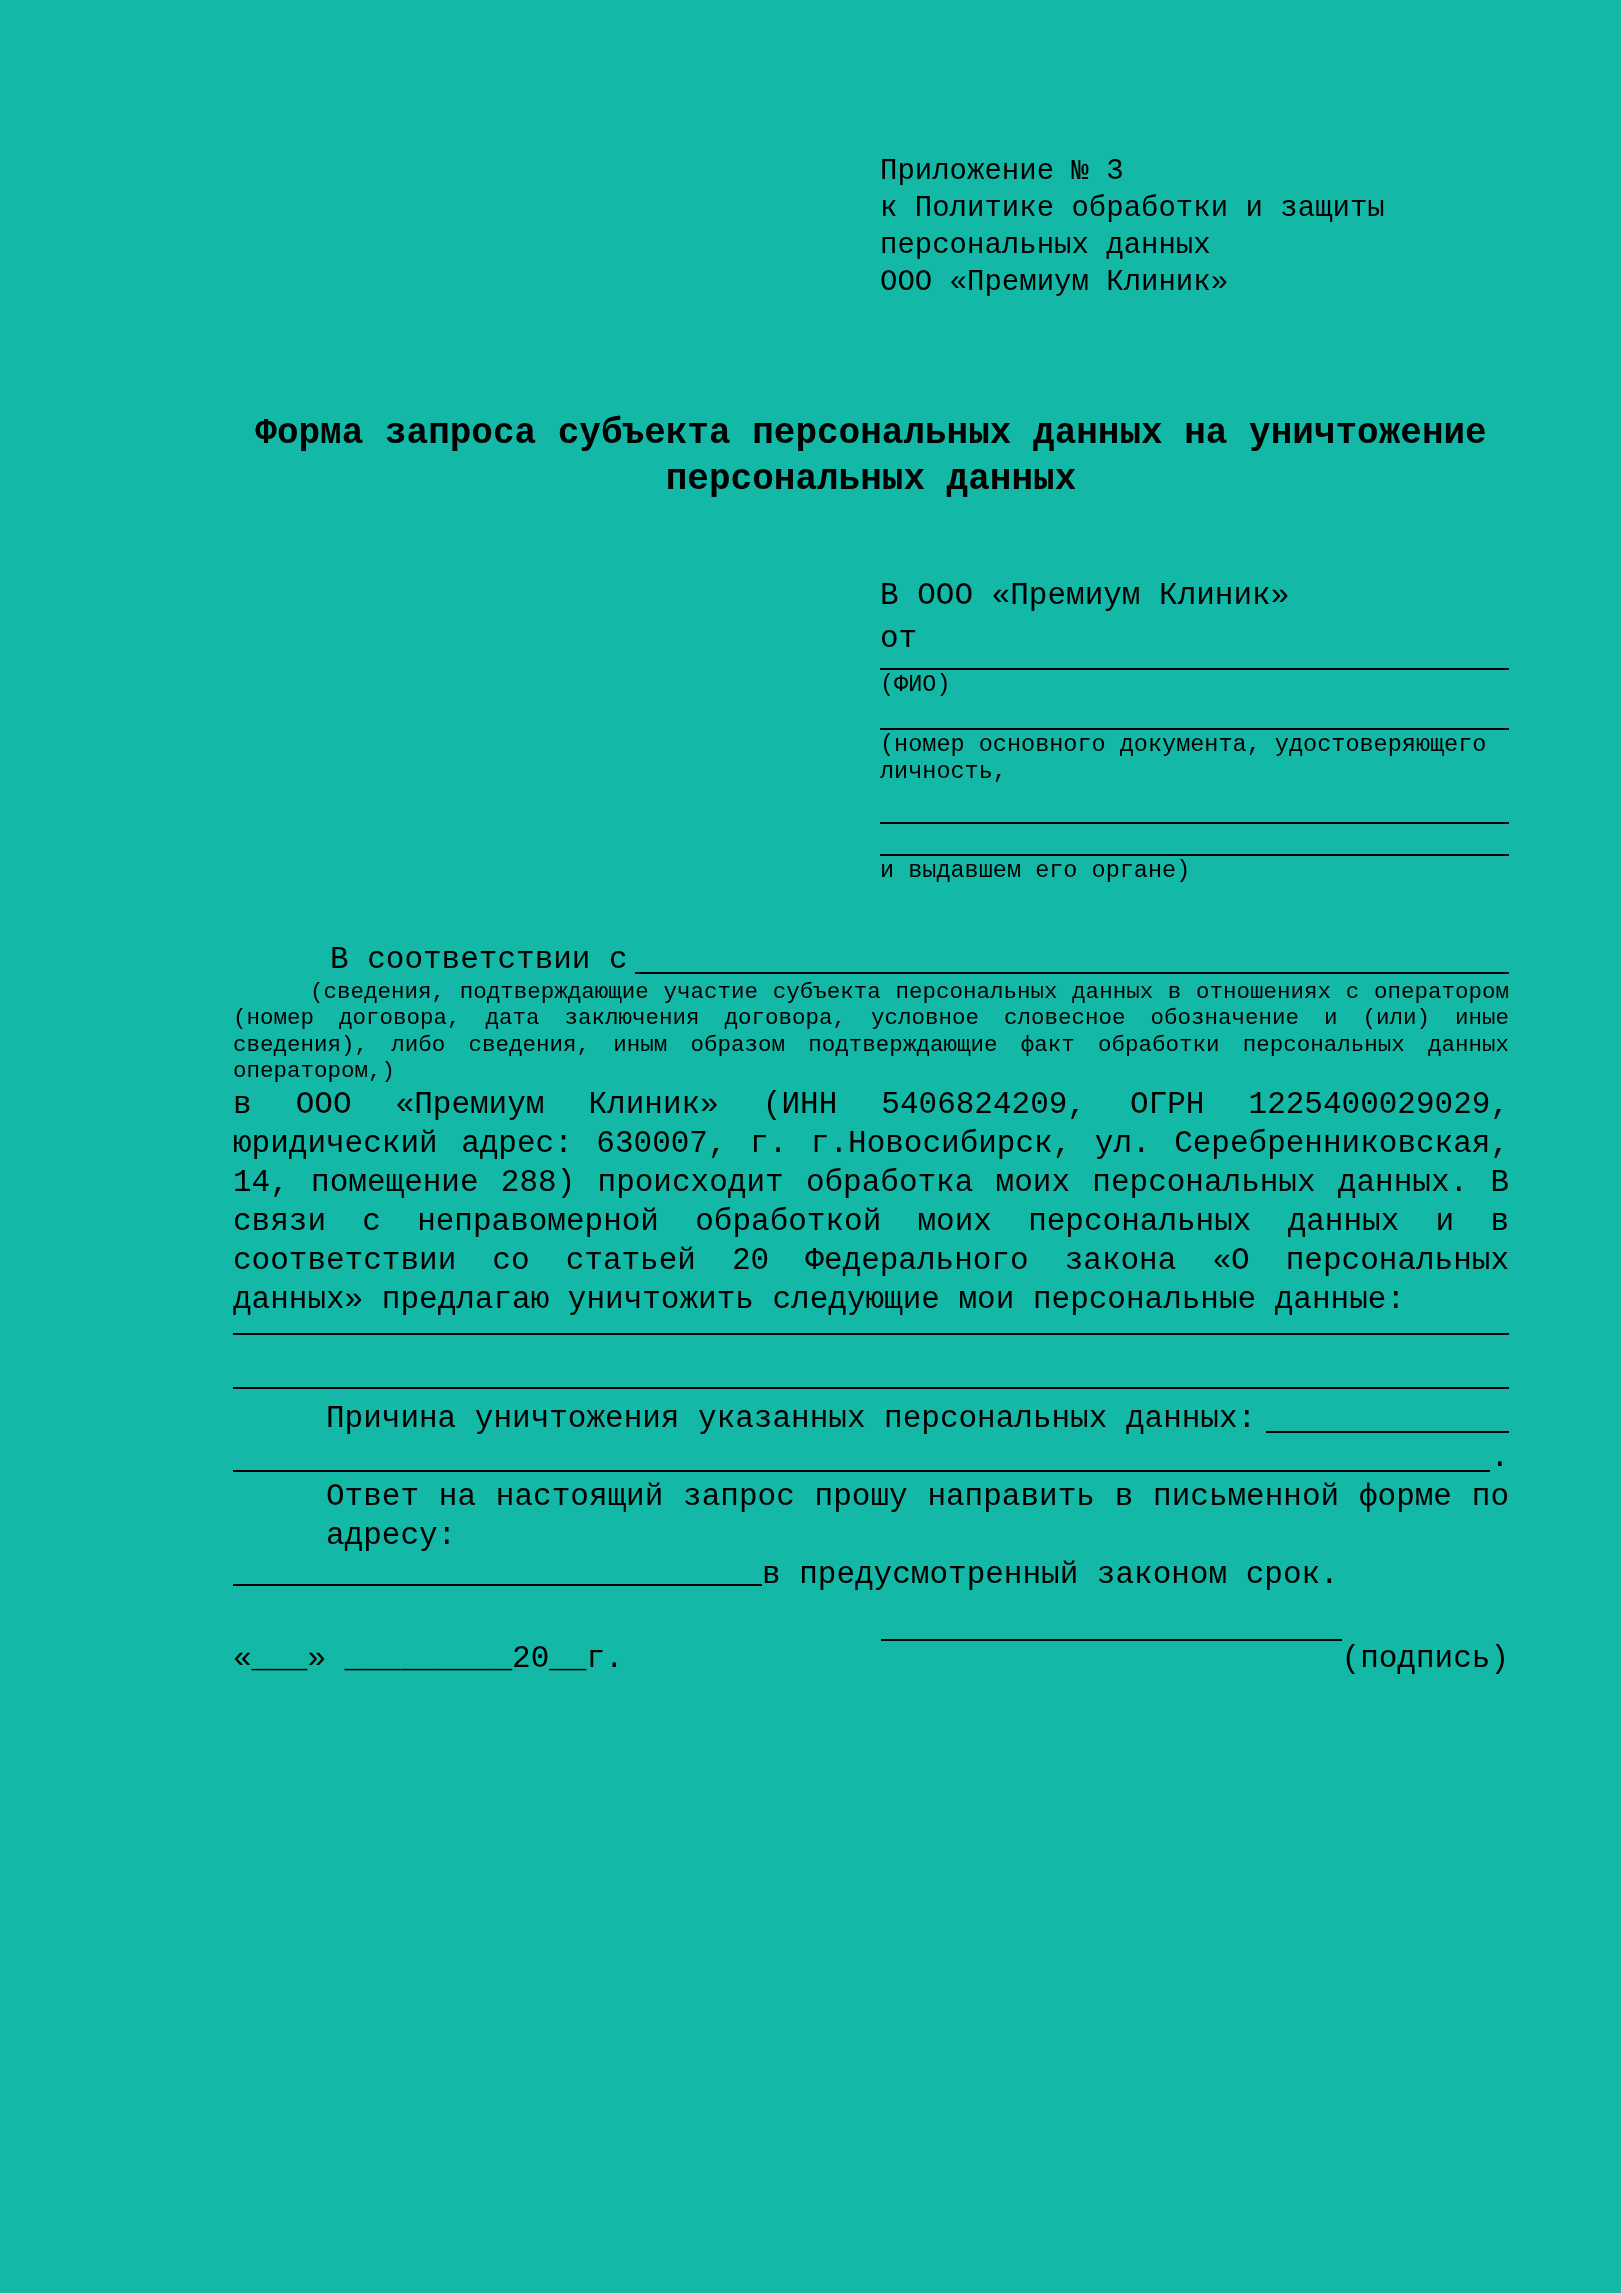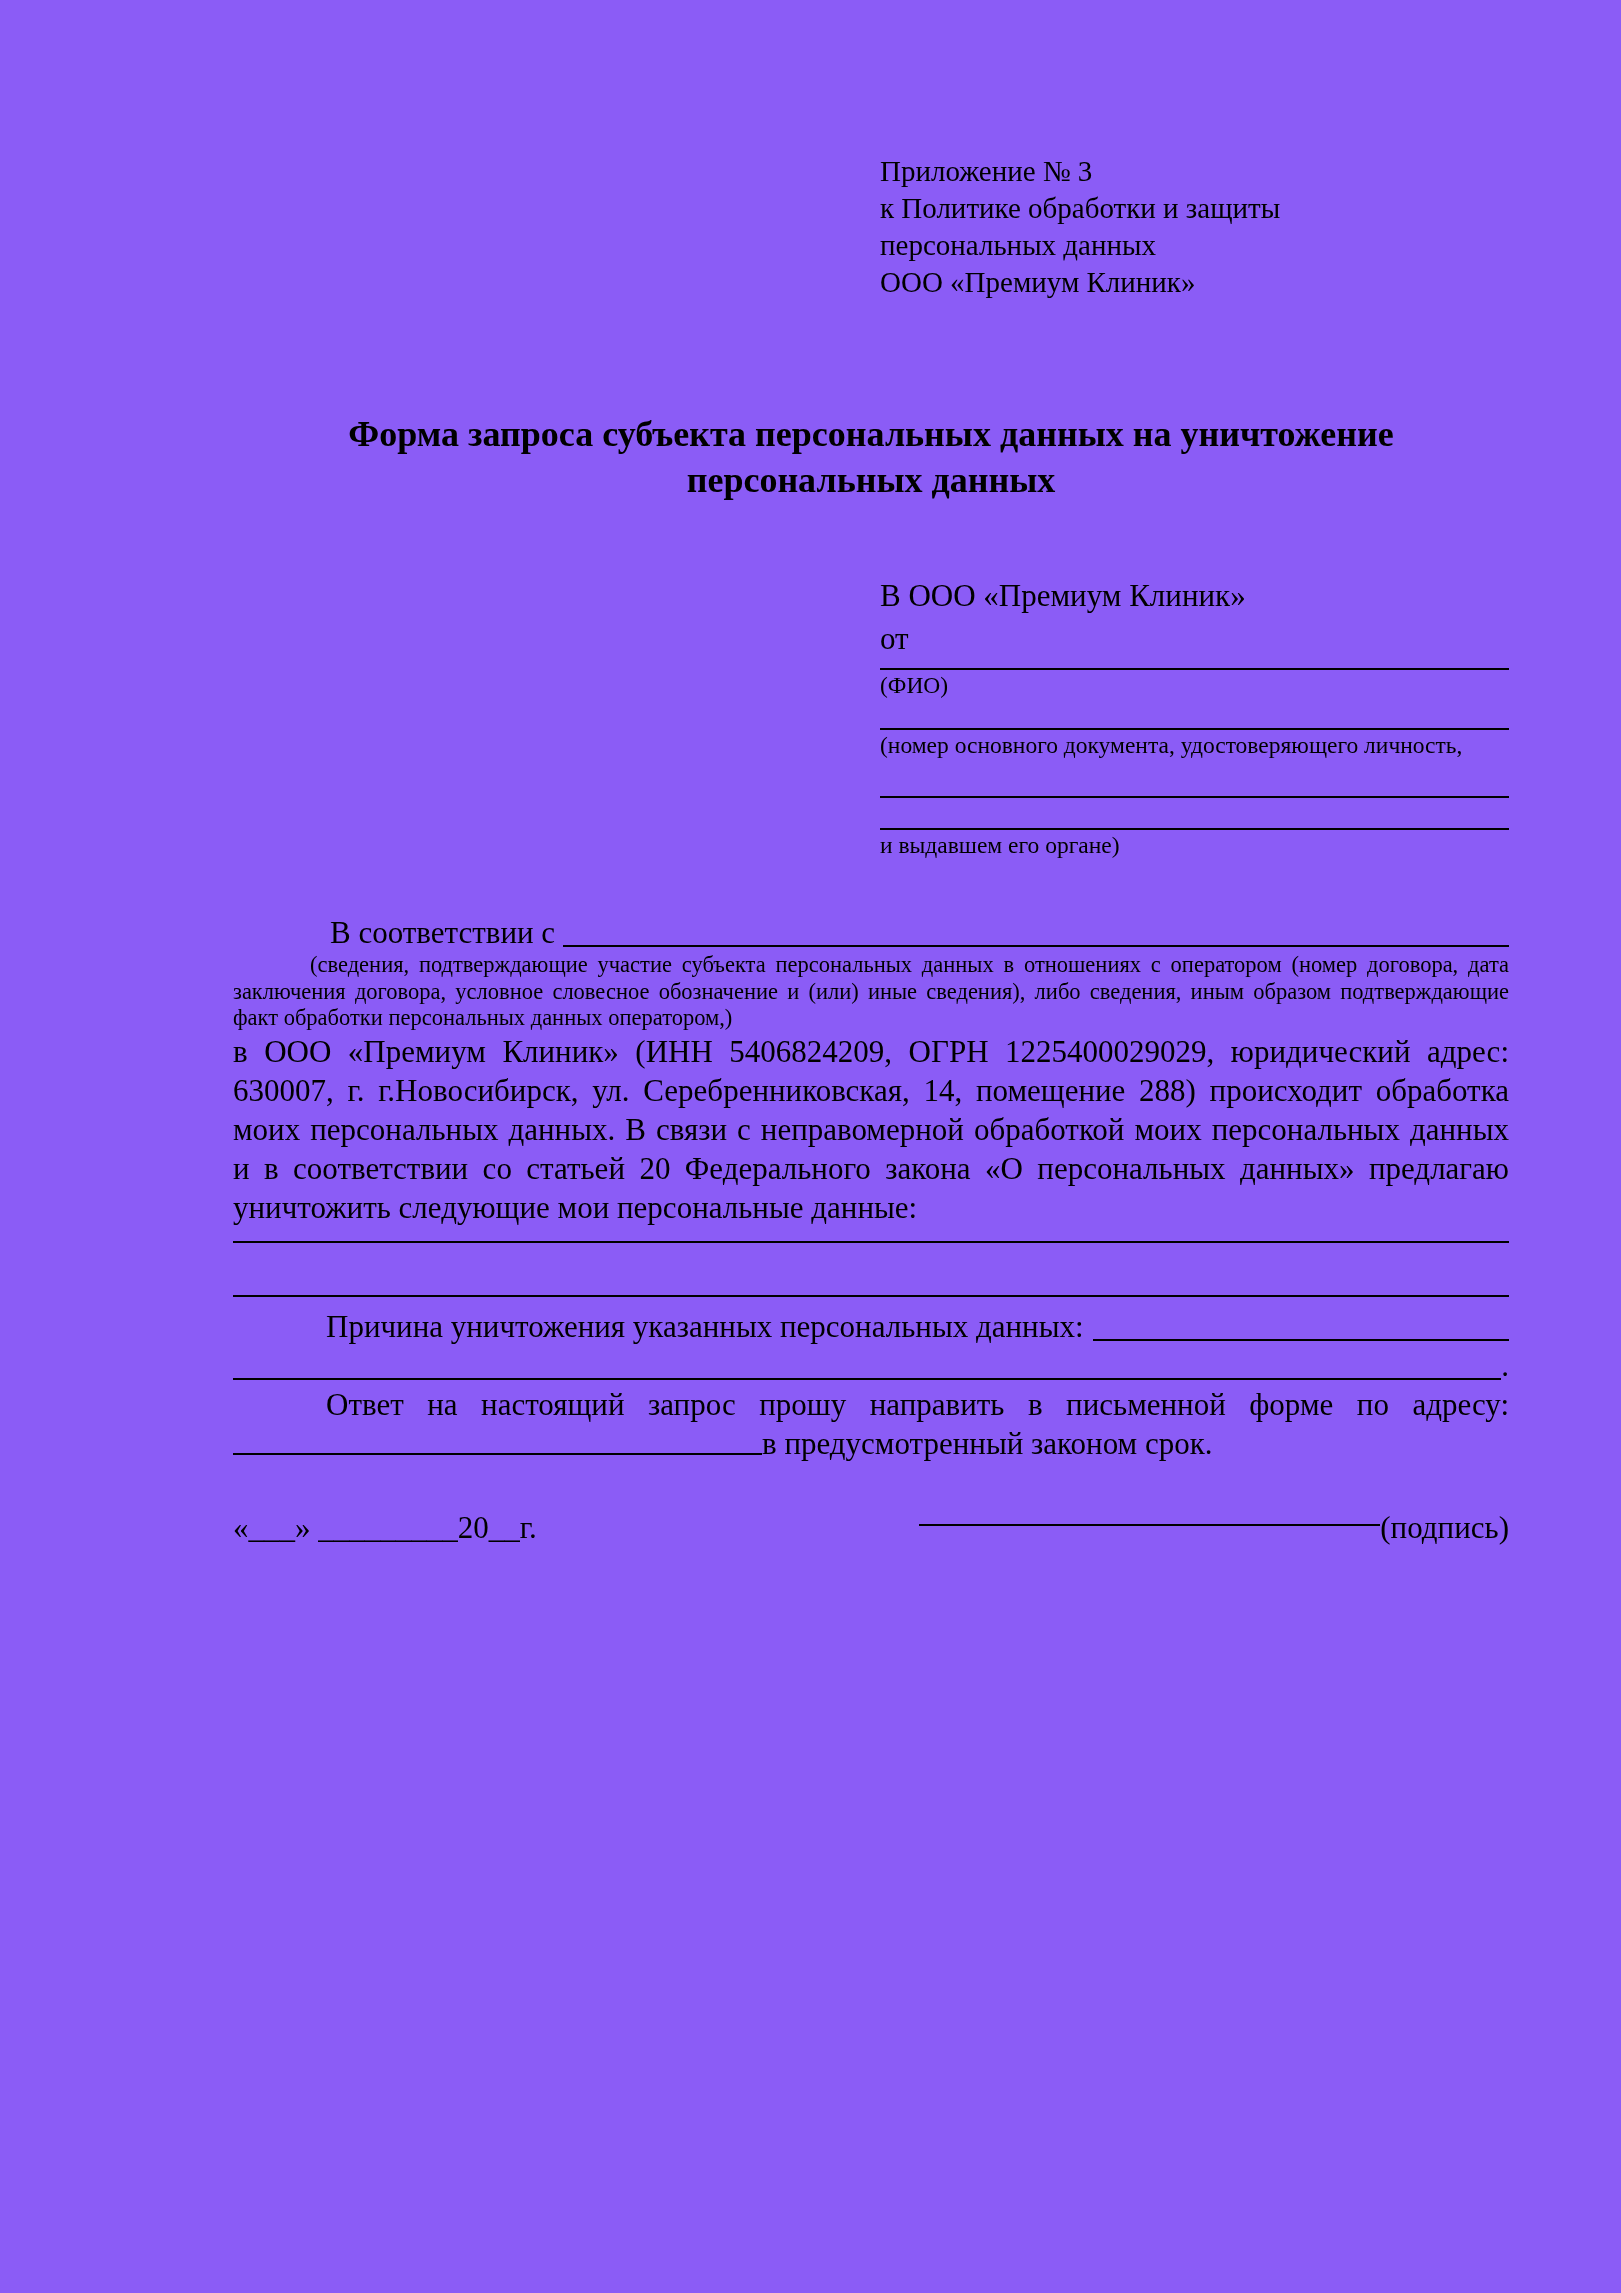--- a/index.html
+++ b/index.html
@@ -1,21 +1,21 @@
 <!DOCTYPE html>
 <html lang="ru"><head>
 <meta charset="utf-8">
 <style>
   html,body { margin:0; padding:0; background:#ffffff; }
   .page {
     position:relative;
     width:1621px; height:2294px;
-    background:#8b5cf6;
+    background:#14b8a6;
     color:#000;
-    font-family:Liberation Serif, serif;
+    font-family:Liberation Mono, monospace;
     font-size:31px; line-height:39px;
     overflow:hidden;
   }
   .content { position:absolute; left:233px; top:0; width:1276px; }
 
   
   .appendix { margin-top:153px; margin-left:647px; font-size:29px; line-height:37px; }
 
   
   .title { margin-top:110px; font-size:36px; line-height:46px; font-weight:bold; text-align:center; }
@@ -51,21 +51,21 @@
   .reason .fill { margin-left:9.8px; }
 
   .reasoncont .dot { white-space:nowrap; }
 
   .respA { text-align:justify; text-align-last:justify; padding-left:93px; }
   .respB { display:flex; }
   .respB .fill { flex:0 0 529px; margin-bottom:7.8px; }
 
   .footerrow { margin-top:45px; display:flex; align-items:flex-end; }
   .footerrow .date { white-space:nowrap; }
-  .footerrow .siggroup { margin-left:auto; display:flex; align-items:center; }
+  .footerrow .siggroup { margin-left:auto; display:flex; align-items:flex-start; }
   .footerrow .sigline { width:461px; border-bottom:2.9px solid #000; margin-bottom:5.9px; }
   .footerrow .sigcap { white-space:nowrap; }
 </style>
 </head>
 <body>
 
 <div class="page">
   <div class="content">
 
     <div class="appendix">

